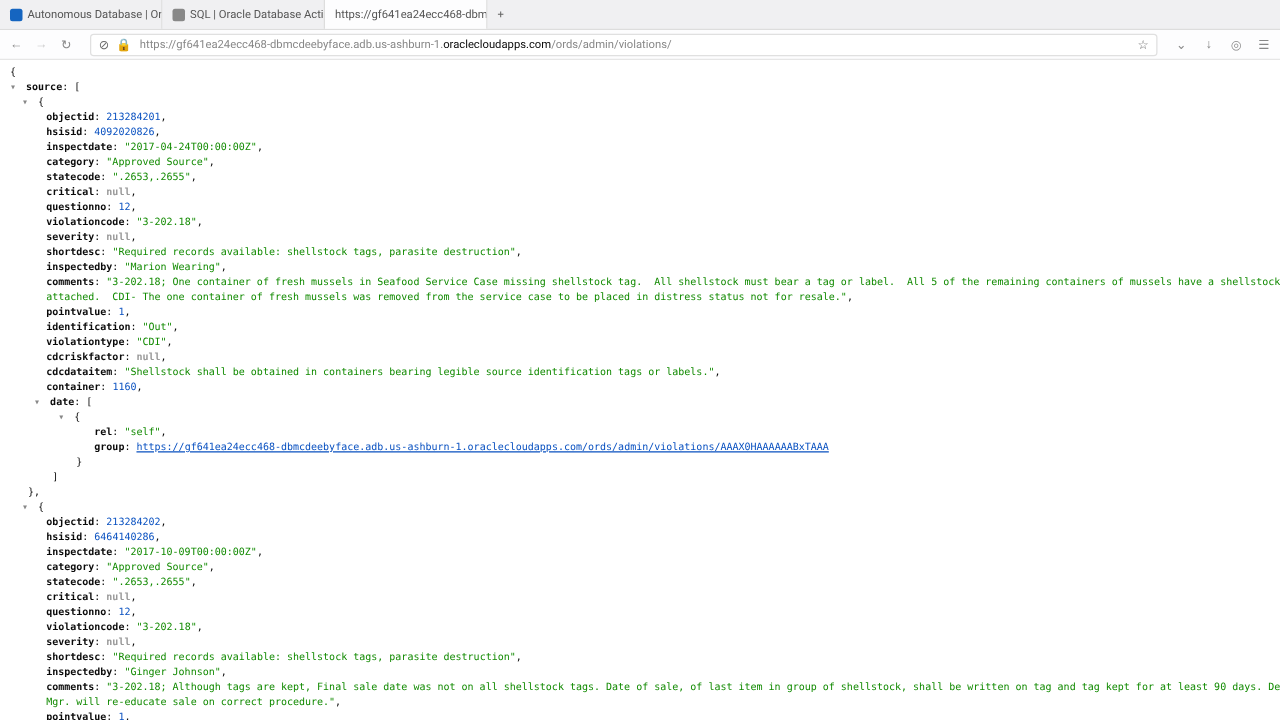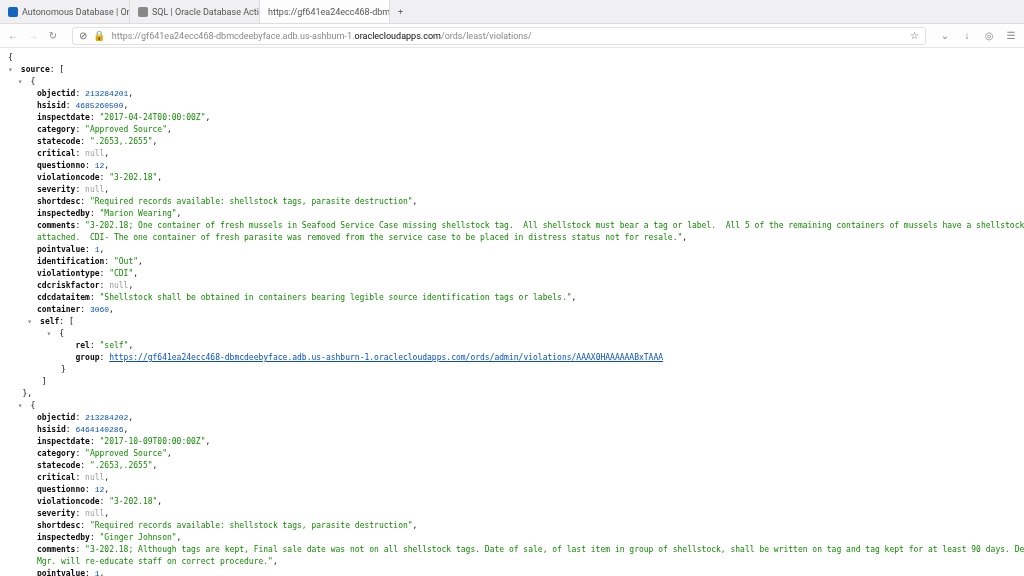--- a/index.html
+++ b/index.html
@@ -14,22 +14,22 @@
   .navbar { display: flex; align-items: center; height: 24px; background: #fdfdfe; border-bottom: 1px solid #e6e6e6; font-size: 10px; color: #6a6a6a; padding: 0 6px; gap: 6px; }
   .nav-btn { width: 14px; height: 14px; display: flex; align-items: center; justify-content: center; cursor: pointer; color: #888; }
   .nav-btn.disabled { color: #ccc; cursor: default; }
   .urlbar { flex: 1; display: flex; align-items: center; gap: 6px; padding: 0 6px; height: 18px; background: #fff; border: 1px solid #e0e0e0; border-radius: 3px; margin: 0 6px; }
   .url { flex: 1; color: #888; font-size: 9px; white-space: nowrap; overflow: hidden; }
   .url .domain { color: #0a0a0a; }
   .right-icons { display: flex; gap: 8px; }
   .content { font-family: "SFMono-Regular", Menlo, Consolas, monospace; font-size: 8px; line-height: 12px; padding: 4px 8px; white-space: pre; color: #0a0a0a; height: 528px; overflow: hidden; background: #fff; }
   .toggle { color: #888; cursor: pointer; display:inline-block; width:8px; }
   .str { color: #118a00; }
-  .num { color: #0850c0; font-family: Liberation Mono, monospace; }
-  .nul { color: #9a9a9a; }
+  .num { color: #0850c0; }
+  .nul { color: #9a9a9a; font-weight: bold; }
   .link { color: #0850c0; text-decoration: underline; cursor: pointer; }
 </style>
 </head>
 <body>
 
 <div class="tabbar">
   <div class="tab">
     <span class="favicon fav-blue"></span>
     <span>Autonomous Database | Oracl…</span>
 
@@ -47,75 +47,75 @@
 </div>
 
 <div class="navbar">
   <span class="nav-btn">←</span>
   <span class="nav-btn disabled">→</span>
   <span class="nav-btn">↻</span>
   <div class="urlbar">
     <span>⊘</span>
     <span>🔒</span>
     <span class="url">
-      <span>https://gf641ea24ecc468-dbmcdeebyface.adb.us-ashburn-1.</span><span class="domain">oraclecloudapps.com</span><span>/ords/least/violations/</span>
+      <span>https://gf641ea24ecc468-dbmcdeebyface.adb.us-ashburn-1.</span><span class="domain">oraclecloudapps.com</span><span>/ords/admin/violations/</span>
     </span>
     <span>☆</span>
   </div>
   <div class="right-icons">
     <span class="nav-btn">⌄</span>
     <span class="nav-btn">↓</span>
     <span class="nav-btn">◎</span>
     <span class="nav-btn">☰</span>
   </div>
 </div>
 
 <div class="content" id="content">{
 <span class="toggle">▾</span> <b>source</b>: [
   <span class="toggle">▾</span> {
       <b>objectid</b>: <span class="num">213284201</span>,
-      <b>hsisid</b>: <span class="num">4685260500</span>,
+      <b>hsisid</b>: <span class="num">4092020826</span>,
       <b>inspectdate</b>: <span class="str">"2017-04-24T00:00:00Z"</span>,
       <b>category</b>: <span class="str">"Approved Source"</span>,
       <b>statecode</b>: <span class="str">".2653,.2655"</span>,
       <b>critical</b>: <span class="nul">null</span>,
       <b>questionno</b>: <span class="num">12</span>,
       <b>violationcode</b>: <span class="str">"3-202.18"</span>,
       <b>severity</b>: <span class="nul">null</span>,
       <b>shortdesc</b>: <span class="str">"Required records available: shellstock tags, parasite destruction"</span>,
       <b>inspectedby</b>: <span class="str">"Marion Wearing"</span>,
       <b>comments</b>: <span class="str">"3-202.18; One container of fresh mussels in Seafood Service Case missing shellstock tag.  All shellstock must bear a tag or label.  All 5 of the remaining containers of mussels have a shellstock tag</span>
-      <span class="str">attached.  CDI- The one container of fresh parasite was removed from the service case to be placed in distress status not for resale."</span>,
+      <span class="str">attached.  CDI- The one container of fresh mussels was removed from the service case to be placed in distress status not for resale."</span>,
       <b>pointvalue</b>: <span class="num">1</span>,
       <b>identification</b>: <span class="str">"Out"</span>,
       <b>violationtype</b>: <span class="str">"CDI"</span>,
       <b>cdcriskfactor</b>: <span class="nul">null</span>,
       <b>cdcdataitem</b>: <span class="str">"Shellstock shall be obtained in containers bearing legible source identification tags or labels."</span>,
-      <b>container</b>: <span class="num">3060</span>,
-    <span class="toggle">▾</span> <b>self</b>: [
+      <b>container</b>: <span class="num">1160</span>,
+    <span class="toggle">▾</span> <b>date</b>: [
         <span class="toggle">▾</span> {
               <b>rel</b>: <span class="str">"self"</span>,
               <b>group</b>: <span class="link">https://gf641ea24ecc468-dbmcdeebyface.adb.us-ashburn-1.oraclecloudapps.com/ords/admin/violations/AAAX0HAAAAAABxTAAA</span>
            }
        ]
    },
   <span class="toggle">▾</span> {
       <b>objectid</b>: <span class="num">213284202</span>,
       <b>hsisid</b>: <span class="num">6464140286</span>,
       <b>inspectdate</b>: <span class="str">"2017-10-09T00:00:00Z"</span>,
       <b>category</b>: <span class="str">"Approved Source"</span>,
       <b>statecode</b>: <span class="str">".2653,.2655"</span>,
       <b>critical</b>: <span class="nul">null</span>,
       <b>questionno</b>: <span class="num">12</span>,
       <b>violationcode</b>: <span class="str">"3-202.18"</span>,
       <b>severity</b>: <span class="nul">null</span>,
       <b>shortdesc</b>: <span class="str">"Required records available: shellstock tags, parasite destruction"</span>,
       <b>inspectedby</b>: <span class="str">"Ginger Johnson"</span>,
       <b>comments</b>: <span class="str">"3-202.18; Although tags are kept, Final sale date was not on all shellstock tags. Date of sale, of last item in group of shellstock, shall be written on tag and tag kept for at least 90 days. Dep.t</span>
-      <span class="str">Mgr. will re-educate staff on correct procedure."</span>,
+      <span class="str">Mgr. will re-educate sale on correct procedure."</span>,
       <b>pointvalue</b>: <span class="num">1</span>,
       : ,
       : ,
       : ,
       : ,
       : ,
      : [
          {
               : ,
               : 

